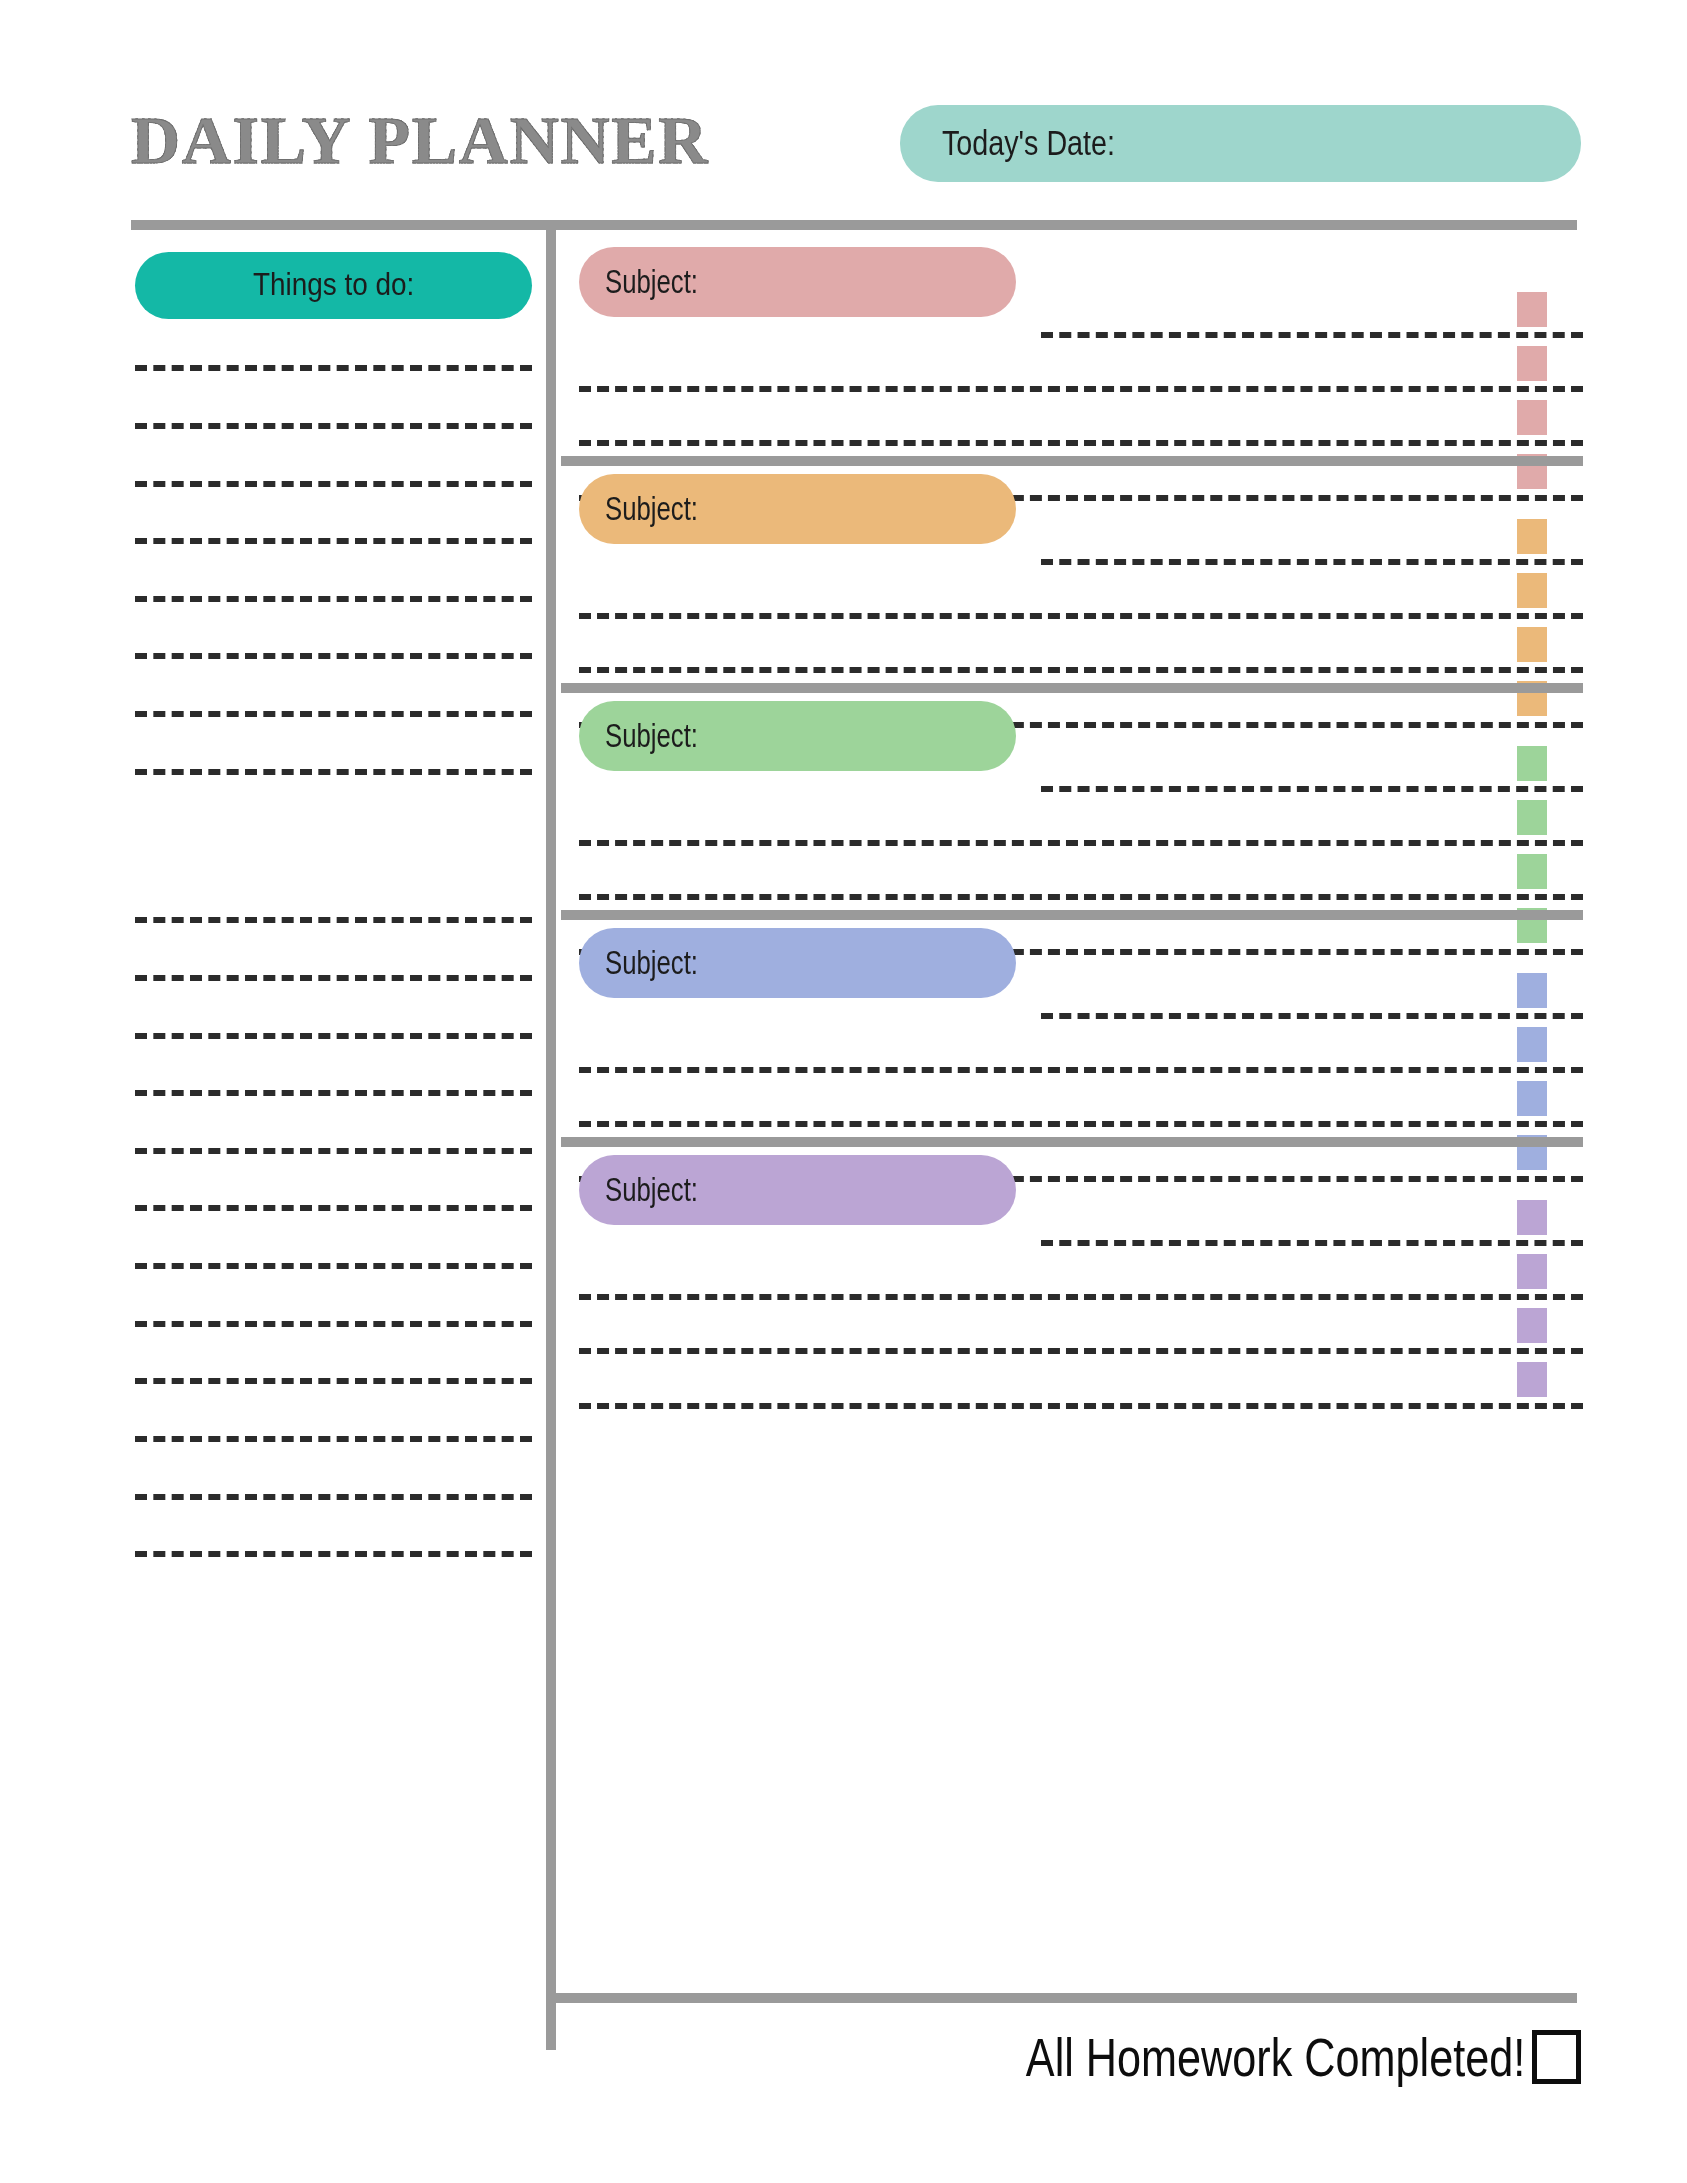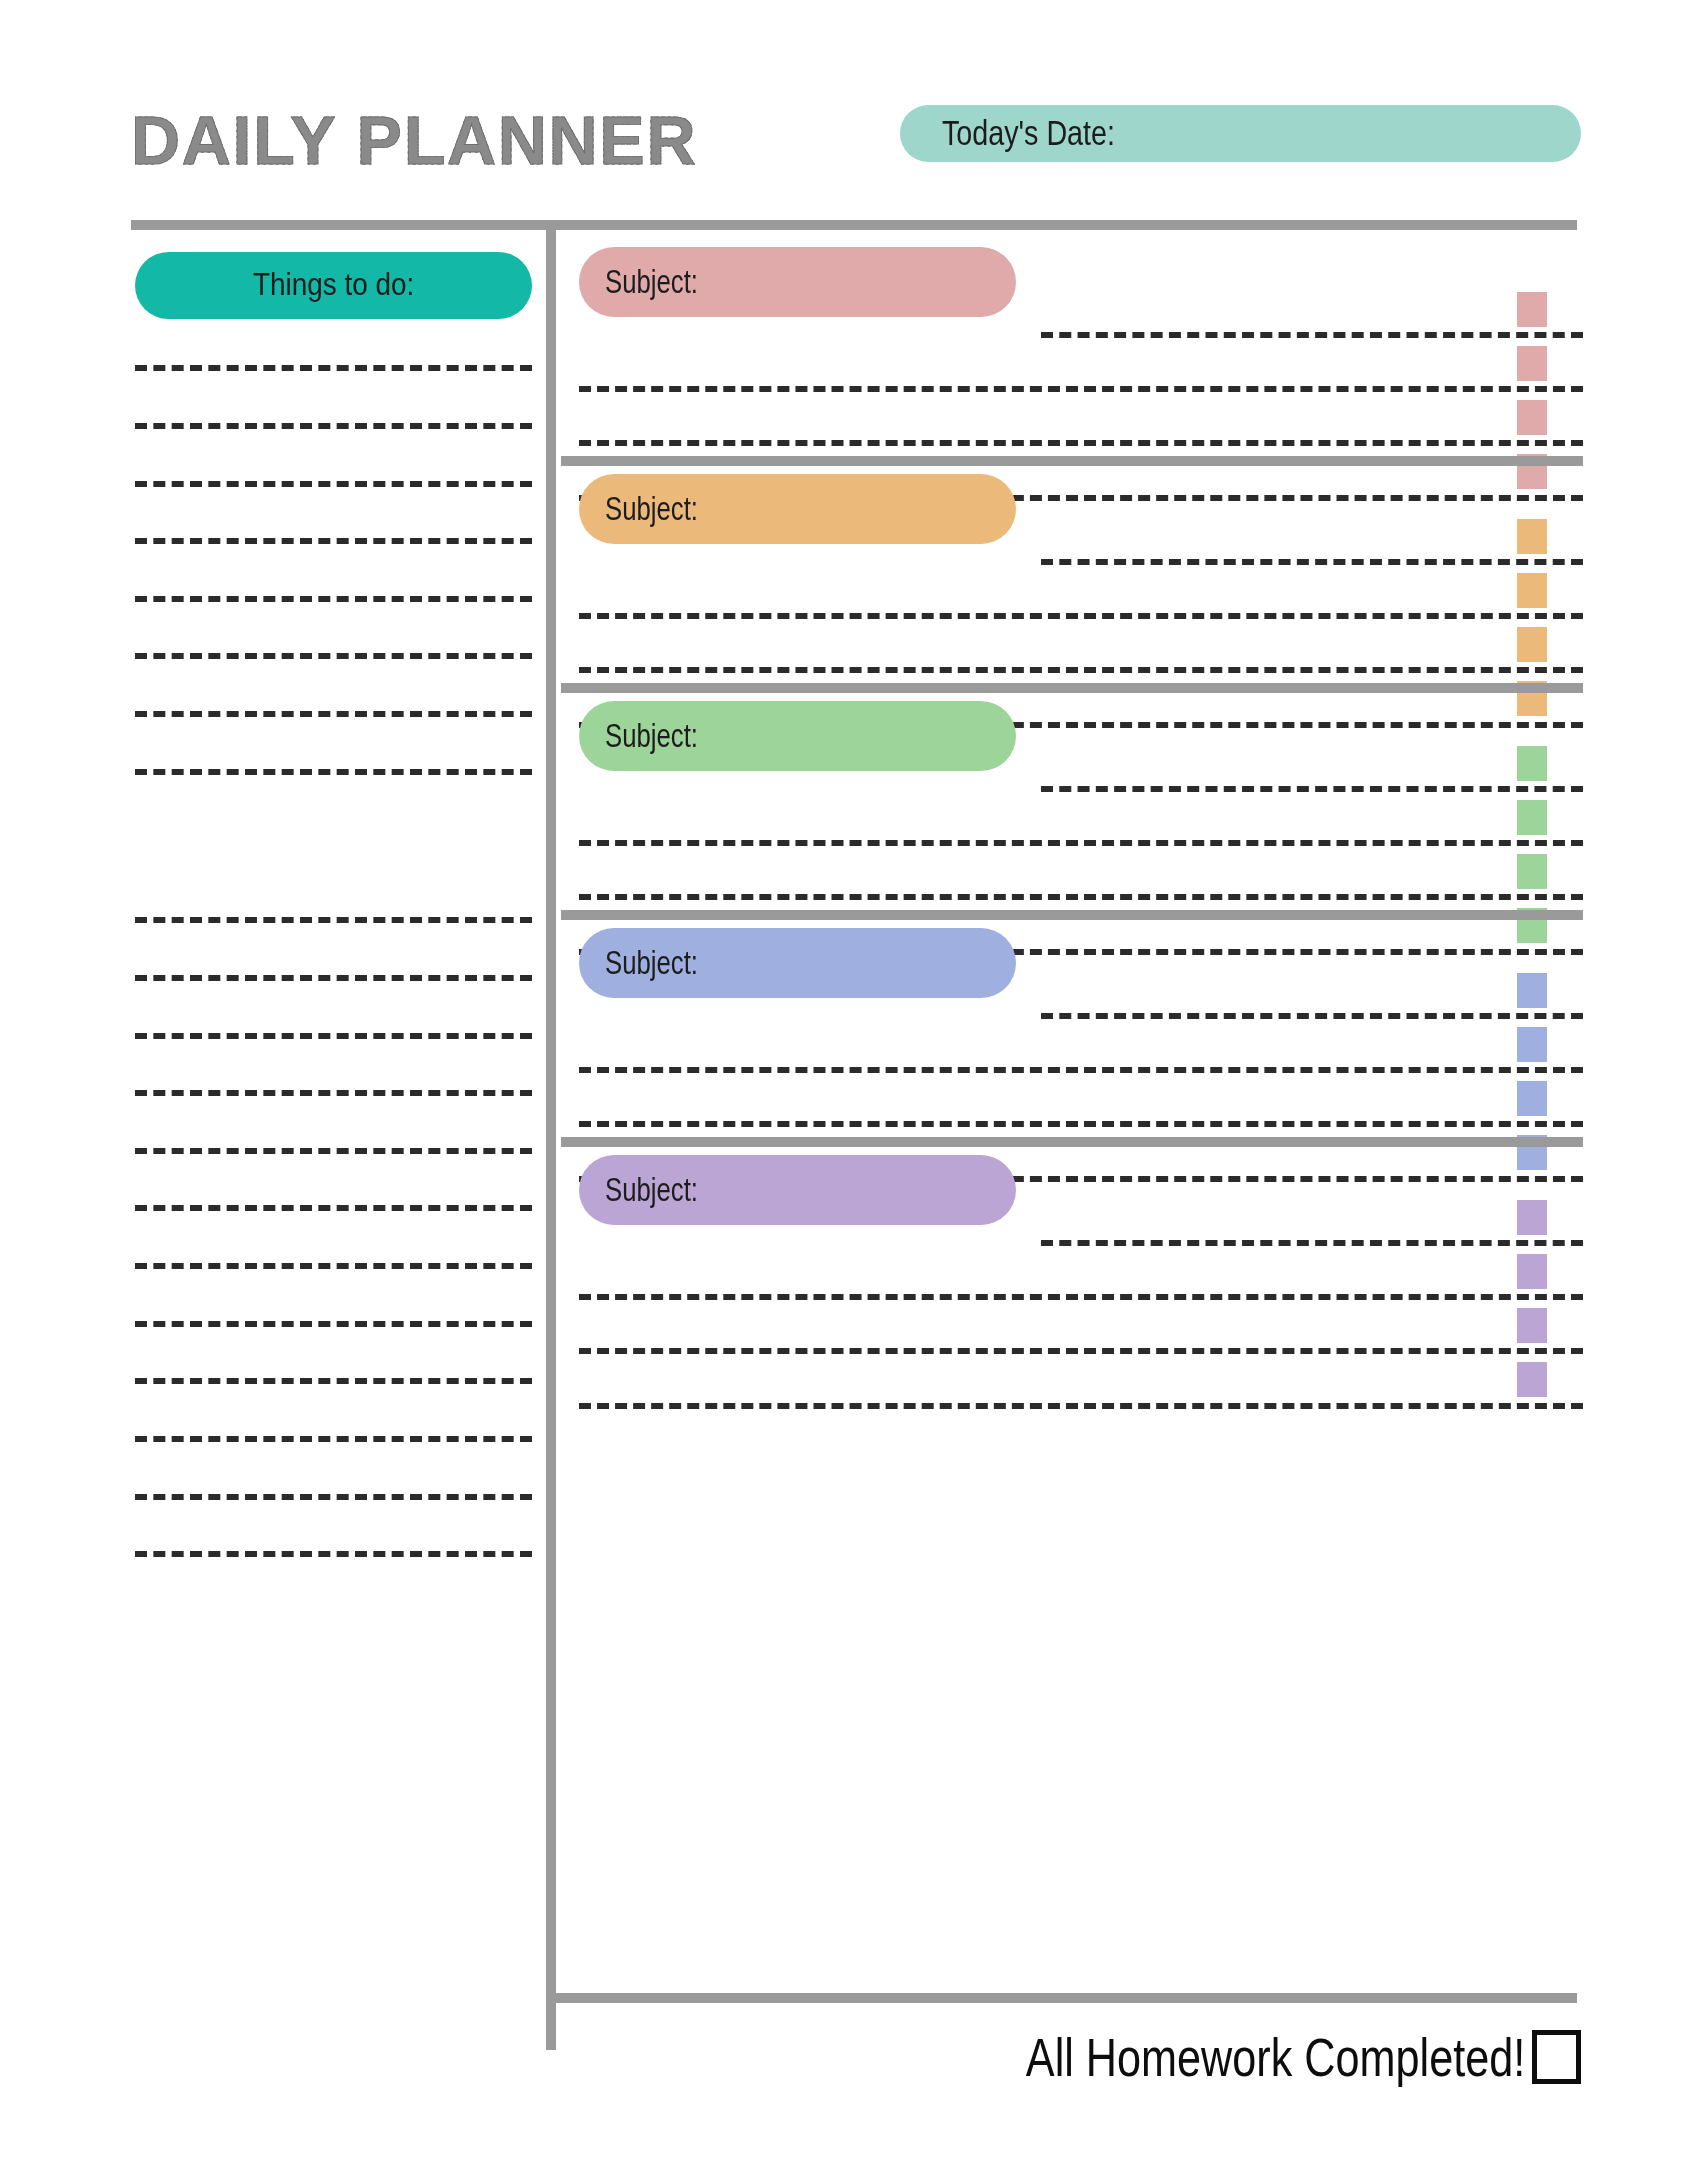--- a/index.html
+++ b/index.html
@@ -30,41 +30,41 @@
     left: 131px;
     top: 96px;
     width: 1450px;
     height: 96px;
   }
 
   .planner-title {
     position: absolute;
     left: 0;
     top: 1.7px;
-    font-family: Liberation Sans, sans-serif;
+    font-family: Liberation Serif, serif;
     font-weight: bold;
     font-size: 68px;
     letter-spacing: 1.7px;
     line-height: 84px;
     color: #8a8a8a;
     -webkit-text-stroke: 0.9px #6f6f6f;
     background-image:
       repeating-linear-gradient(45deg,  #5f5f5f 0 1.7px, transparent 1.7px 4.4px),
       repeating-linear-gradient(-45deg, #5f5f5f 0 1.7px, transparent 1.7px 4.4px);
     -webkit-background-clip: text;
     background-clip: text;
     white-space: nowrap;
   }
 
   .date-pill {
     position: absolute;
     left: 769px;
     top: 8.7px;
     width: 681px;
-    height: 57px;
+    height: 77px;
     background: #9ed6cc;
     border-radius: 38px;
     display: flex;
     align-items: center;
   }
   .date-pill .label {
     margin-left: 42px;
     font-family: "Liberation Sans Narrow", "Liberation Sans", sans-serif;
     font-size: 35px;
     font-stretch: condensed;

